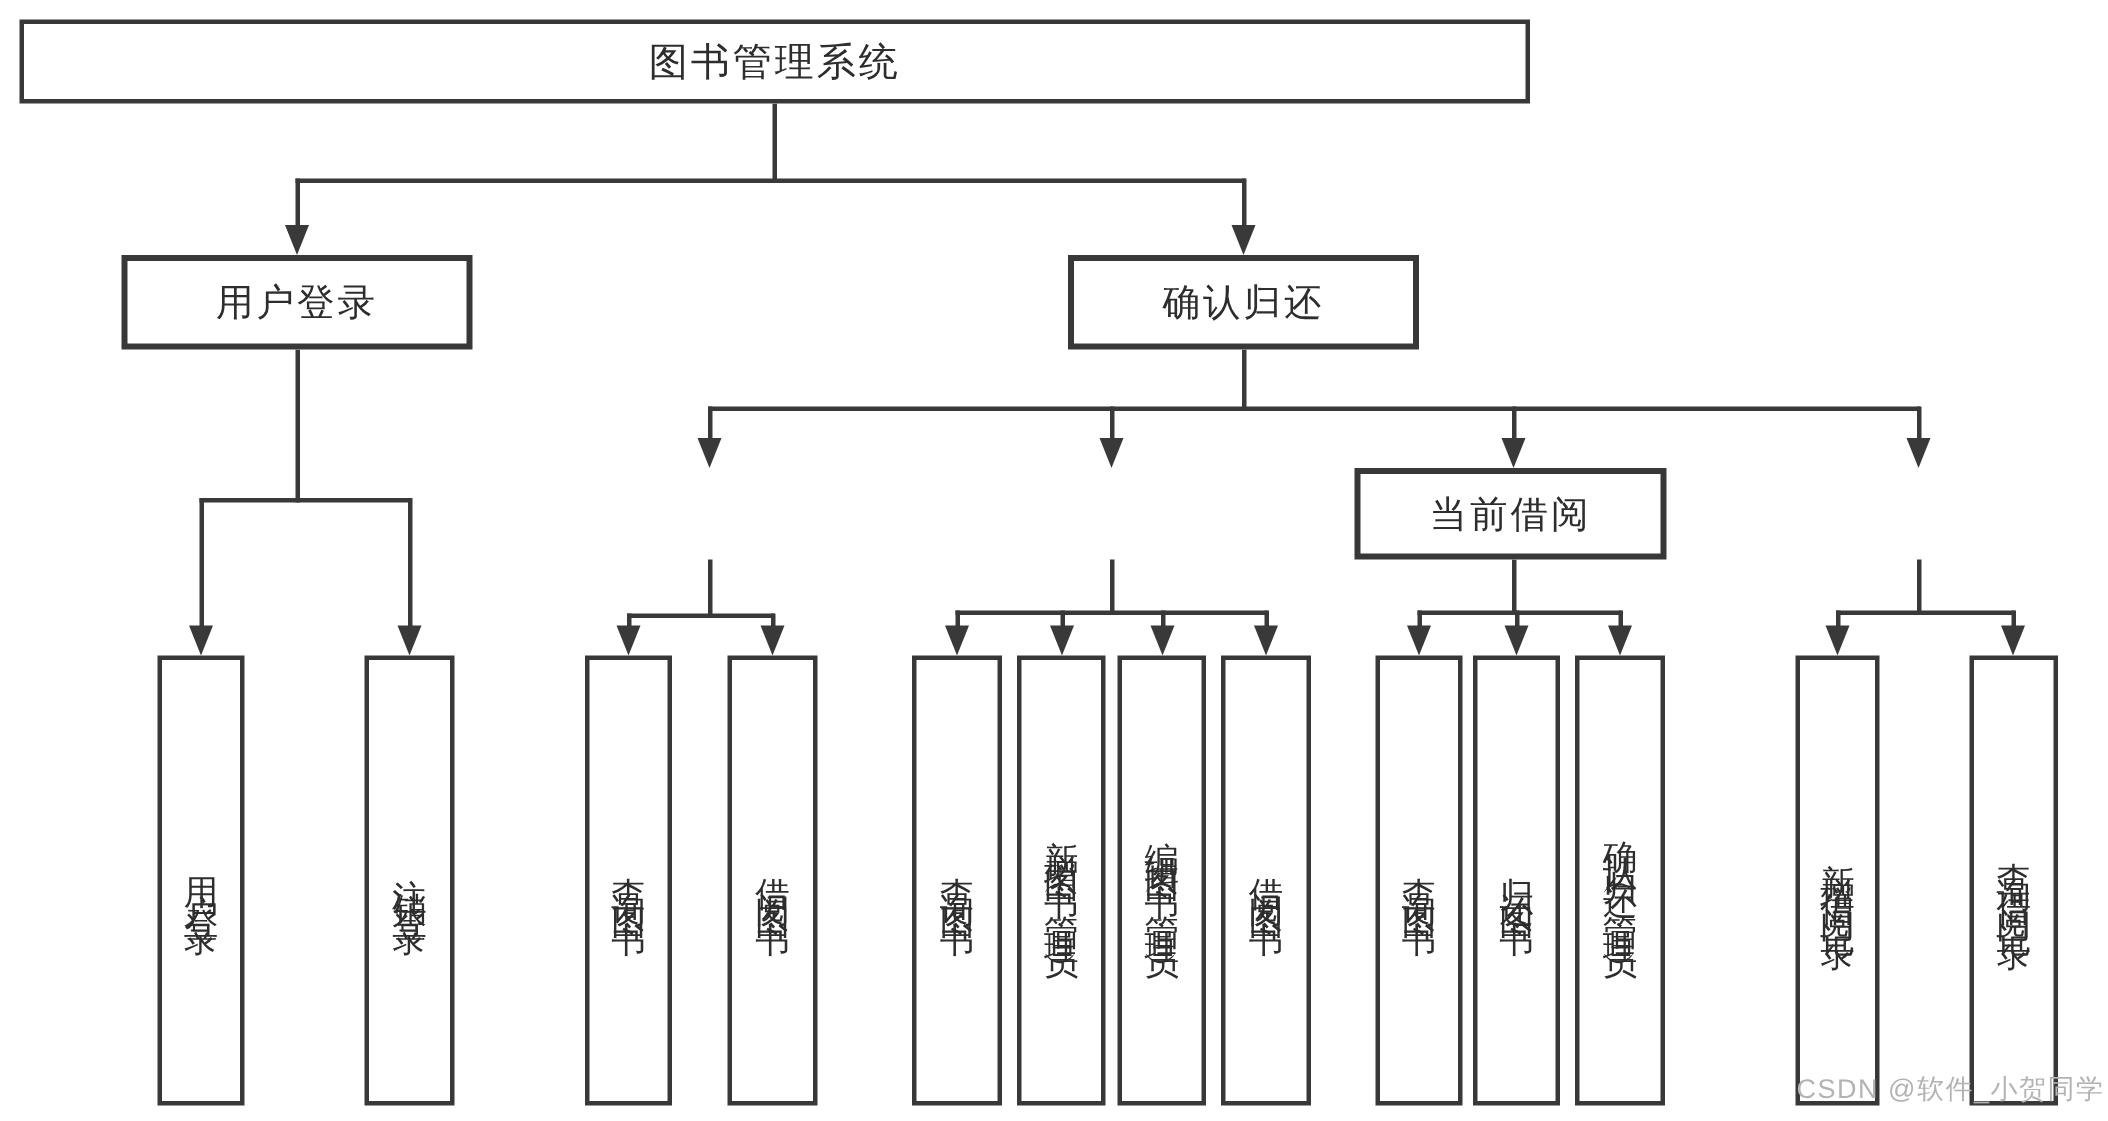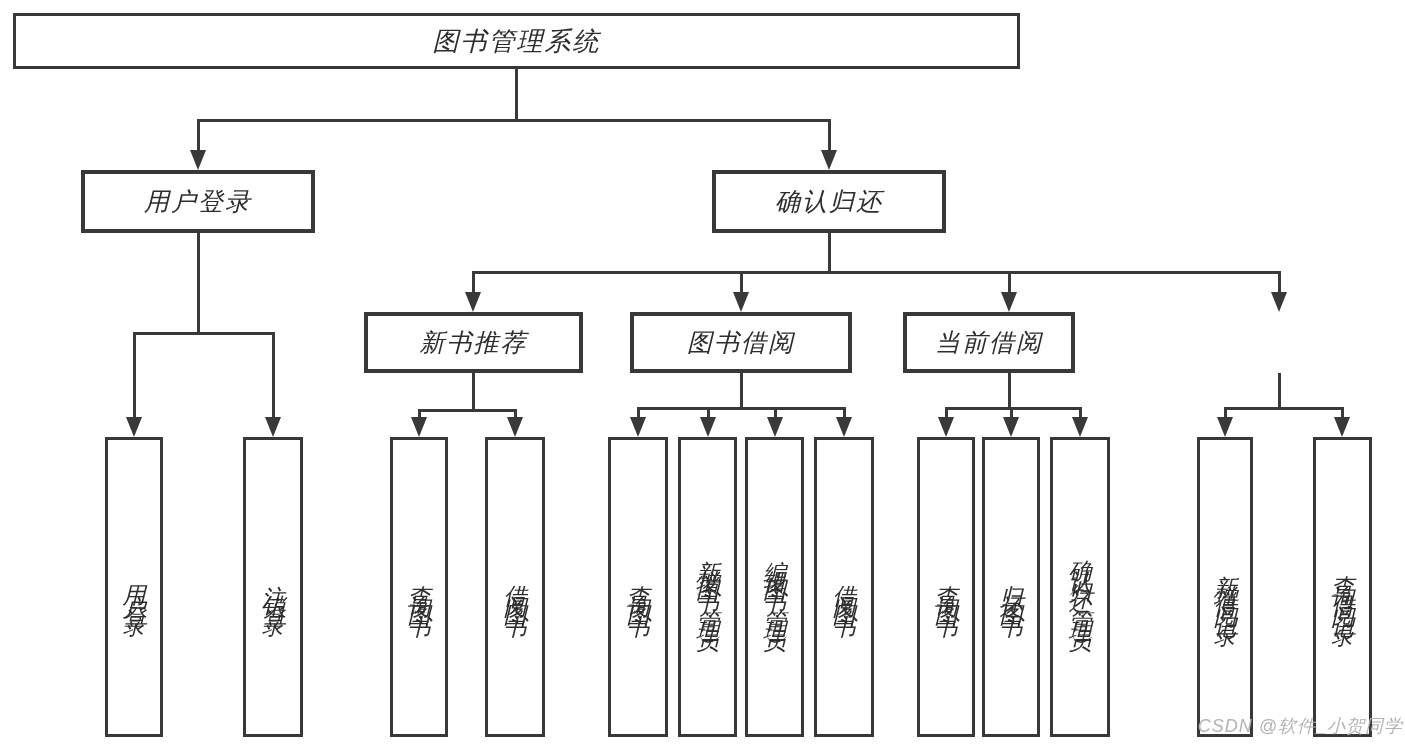--- a/index.html
+++ b/index.html
@@ -1,18 +1,18 @@
 <!DOCTYPE html>
 <html><head>
 <meta charset="utf-8">
 <style>
   html,body{margin:0;padding:0;background:#fff;}
   #canvas{
     position:relative;width:1405px;height:747px;background:#ffffff;
-    font-family:"Liberation Sans",sans-serif;color:#2d2d2d;overflow:hidden;font-style:italic;
+    font-family:"Liberation Sans",sans-serif;color:#2d2d2d;overflow:hidden;
   }
   .box{
     position:absolute;background:#ffffff;border:3px solid #383838;
     display:flex;align-items:center;justify-content:center;box-sizing:border-box;
     z-index:2;
   }
   .box.root{border-width:3px;font-size:26px;letter-spacing:2px;}
   .box.mid{border-width:4px;font-size:25px;letter-spacing:2px;}
   .box.leaf{border-width:3px;}
   .vlabel{
@@ -94,27 +94,21 @@
     <span>图书管理系统</span>
   </div>
 
   <div class="box mid" style="left:81px;top:170px;width:234px;height:63px">
     <span>用户登录</span>
   </div>
   <div class="box mid" style="left:712px;top:170px;width:234px;height:63px">
     <span>确认归还</span>
   </div>
 
-  <div class="box mid" style="left:364px;top:312px;width:219px;height:61px">
-    <span>新书推荐</span>
-  </div>
-  <div class="box mid" style="left:630px;top:312px;width:222px;height:61px">
-    <span>图书借阅</span>
-  </div>
-  <div class="box mid" style="left:903px;top:312px;width:172px;height:61px">
+  <div class="box mid" style="left:903px;top:312px;width:208px;height:61px">
     <span>当前借阅</span>
   </div>
 
   <div class="box leaf" style="left:105px;top:437px;width:58px;height:300px">
     <span class="vlabel">用户登录</span>
   </div>
   <div class="box leaf" style="left:243px;top:437px;width:60px;height:300px">
     <span class="vlabel">注销登录</span>
   </div>
 

